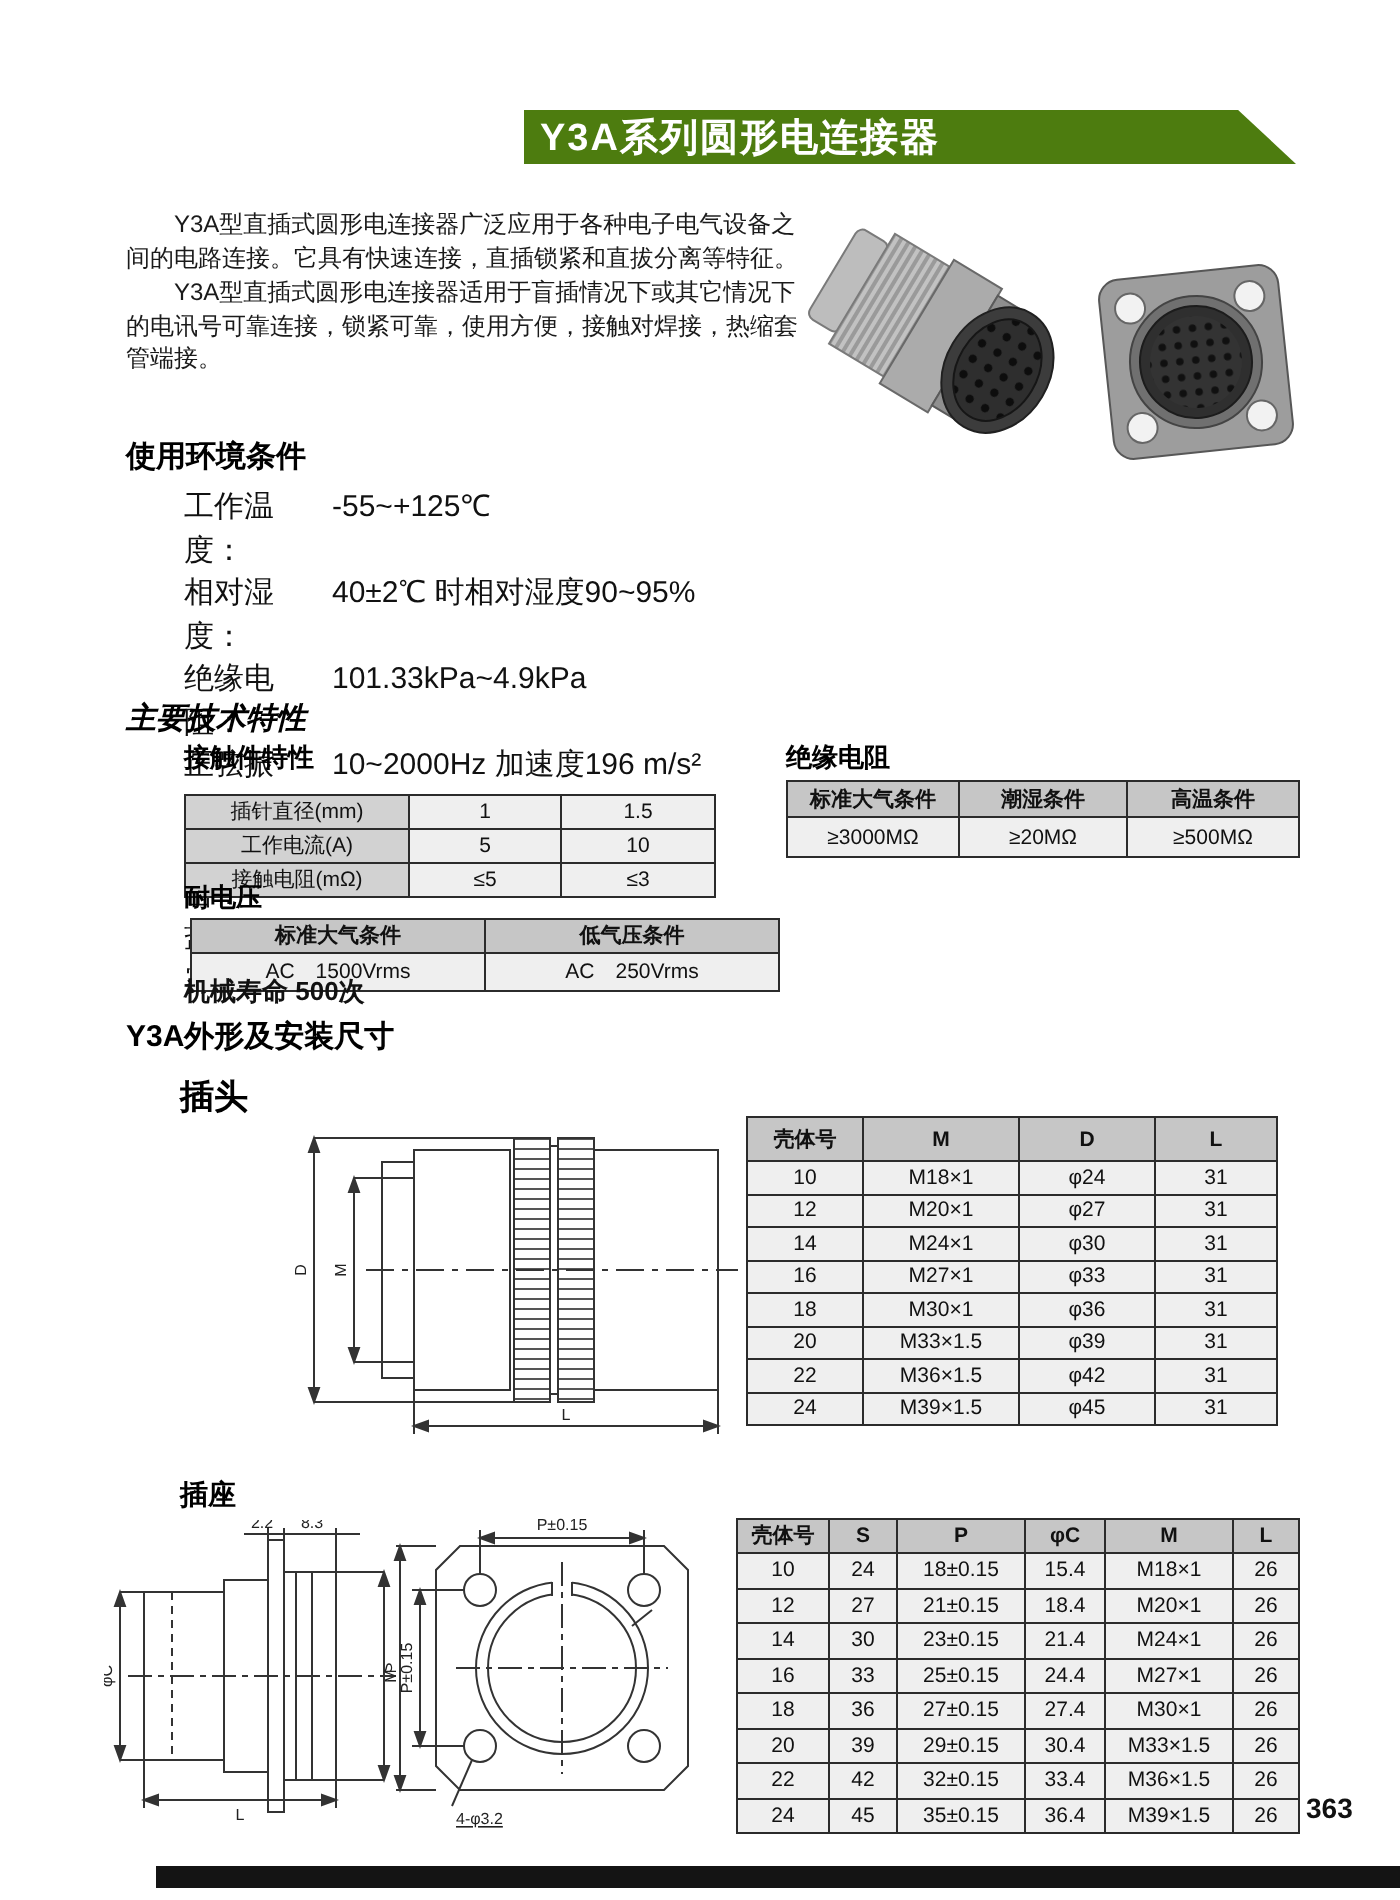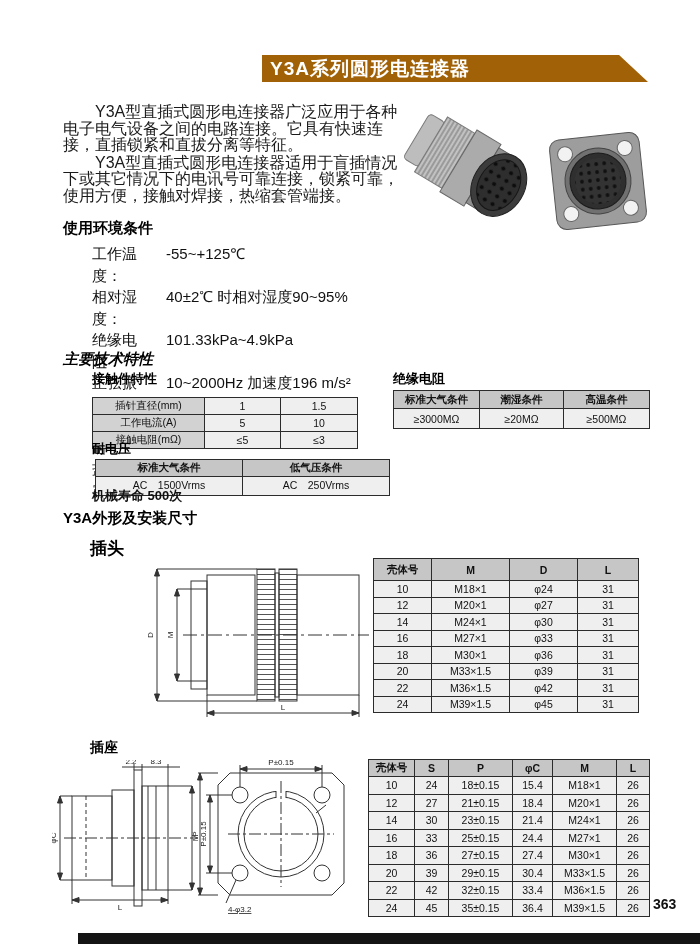--- a/index.html
+++ b/index.html
@@ -1,26 +1,26 @@
 <!DOCTYPE html>
 <html><head>
 <meta charset="utf-8">
 <style>
   html,body{margin:0;padding:0;background:#fff;}
   .page{position:relative;width:700px;height:950px;background:#fff;overflow:hidden;
         font-family:"Liberation Sans",sans-serif;color:#111;}
 
   
-  .titlebar{position:absolute;left:262px;top:55px;width:386px;height:27px;background:#a16207;
+  .titlebar{position:absolute;left:262px;top:55px;width:386px;height:27px;background:#4d7c0f;
             clip-path:polygon(0 0,92.5% 0,100% 100%,0 100%);
             display:flex;align-items:center;}
   .titlebar span{color:#fff;font-size:19px;font-weight:bold;padding-left:8px;letter-spacing:1px;}
 
   
-  .intro{position:absolute;left:63px;top:104px;width:338px;font-size:16px;line-height:16.5px;color:#1a1a1a;}
+  .intro{position:absolute;left:63px;top:104px;width:338px;font-size:12px;line-height:16.5px;color:#1a1a1a;}
   .intro p{margin:0 0 1px 0;text-indent:2em;}
 
   
   .photo{position:absolute;}
   .photo-plug{left:396px;top:100px;}
   .photo-socket{left:538px;top:128px;}
 
   
   .h1{position:absolute;font-size:15px;font-weight:bold;color:#000;}
   .h2{position:absolute;font-size:13px;font-weight:bold;color:#000;}

